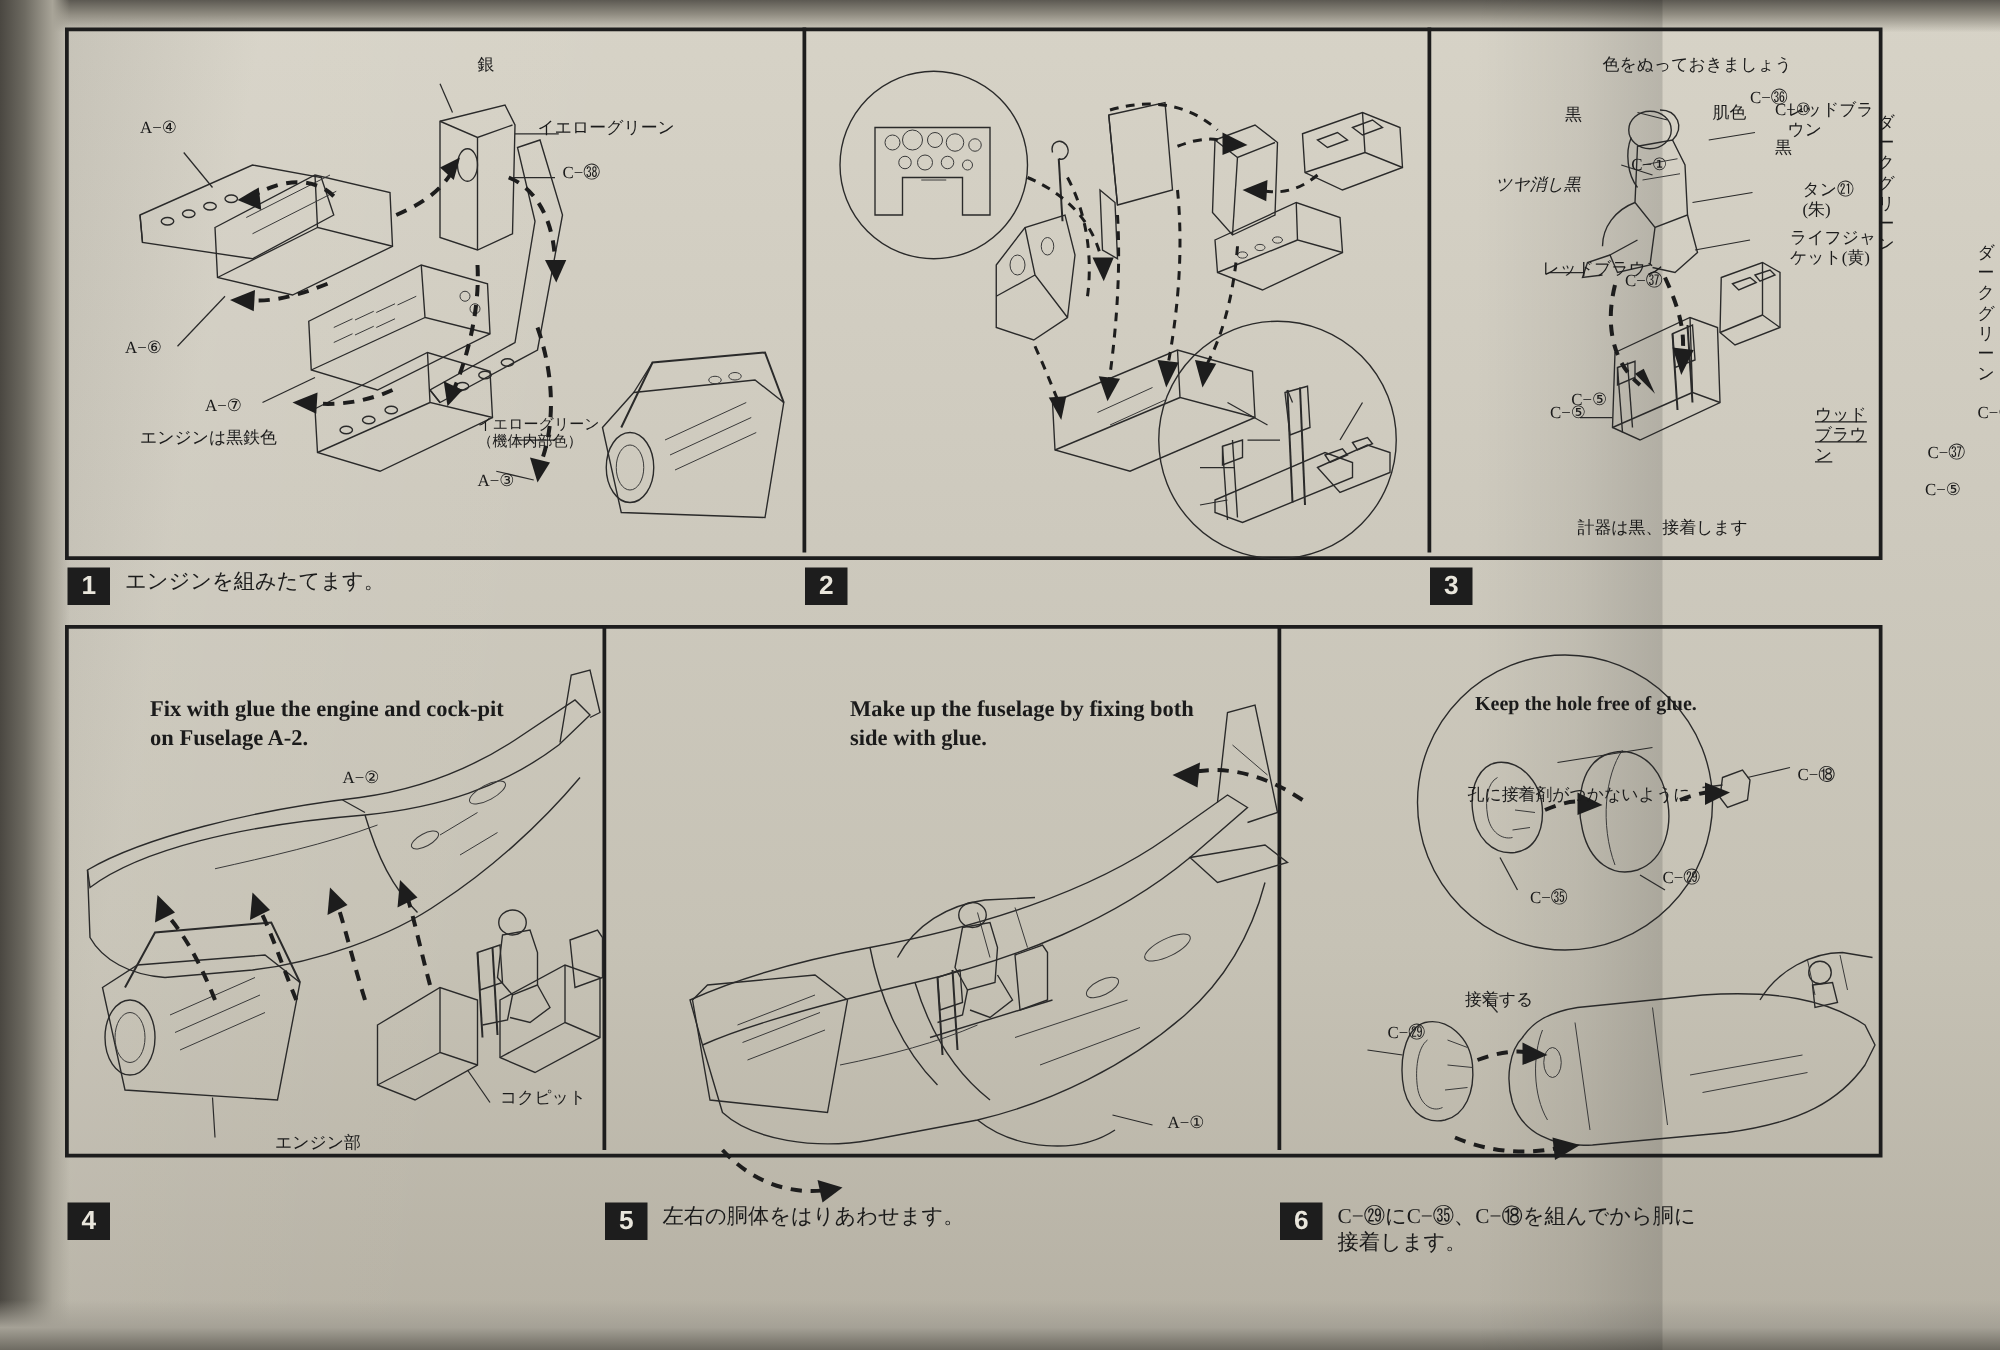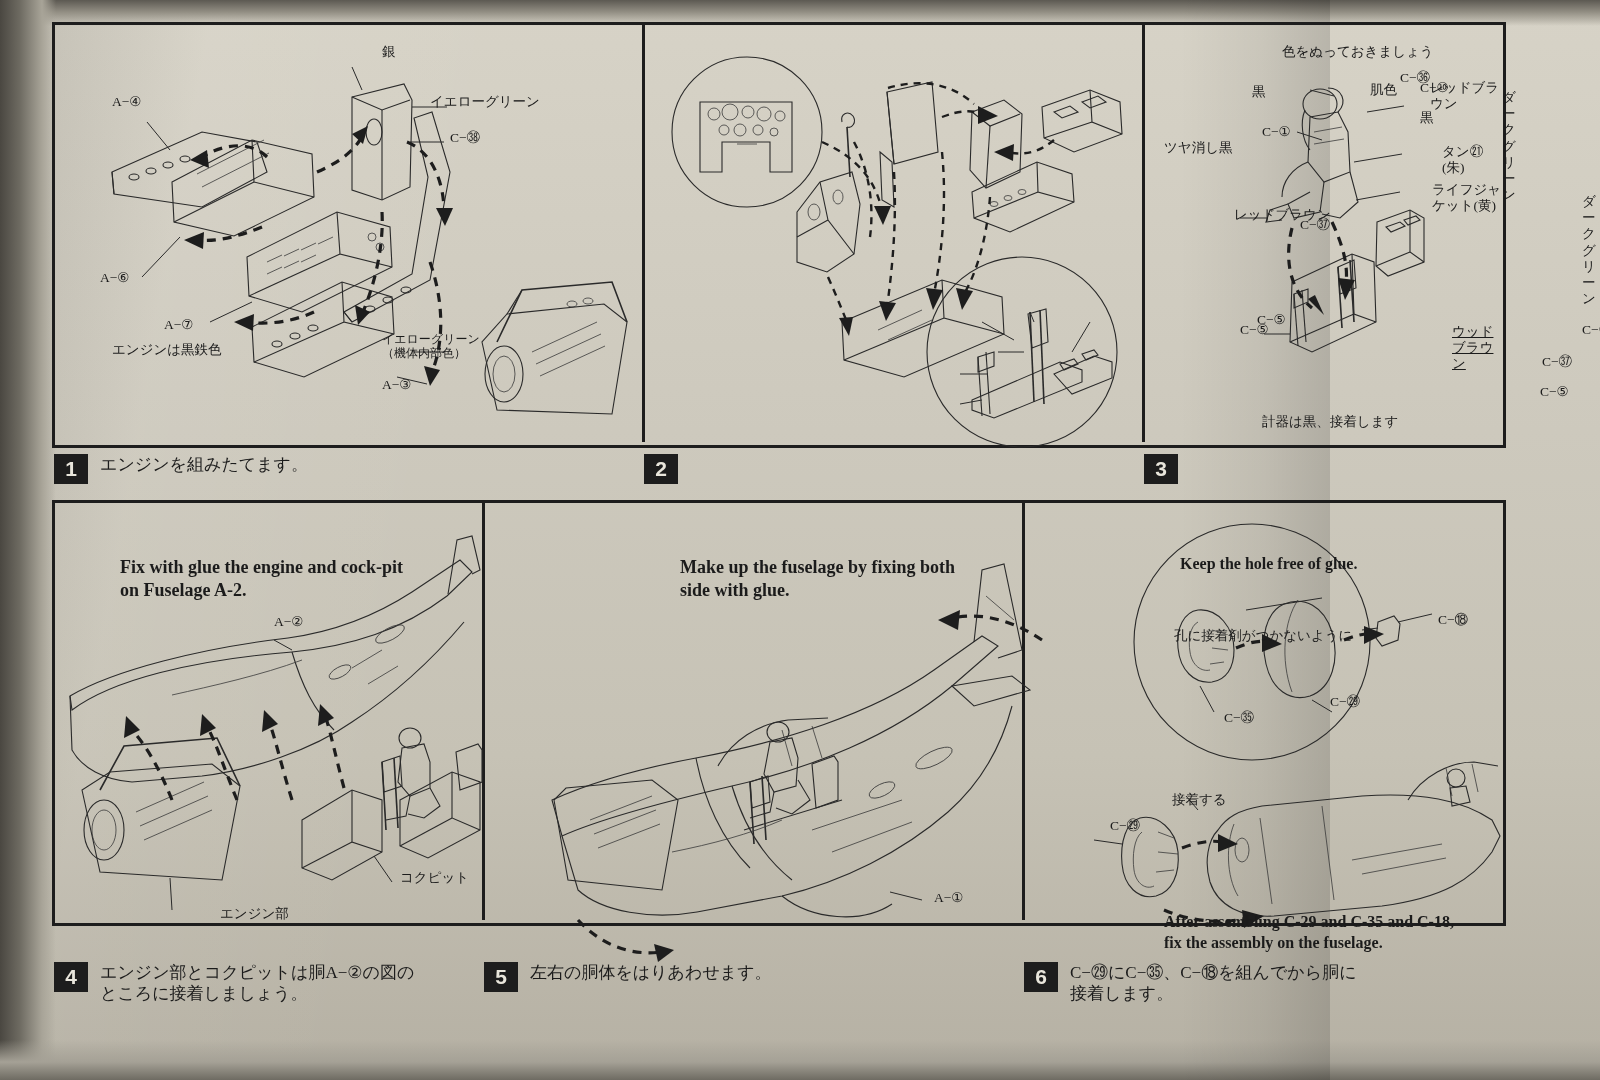--- a/index.html
+++ b/index.html
@@ -239,21 +239,21 @@
       <path class="leader" d="M356,330 L382,330"></path>
       <path class="leader" d="M448,300 L430,330"></path>
       <path class="leader" d="M318,352 L346,352"></path>
       <path class="leader" d="M318,382 L340,378"></path>
       <path class="leader" d="M388,290 L392,300"></path>
     </svg>
 
     <div class="lbl" style="left:1230px;top:22px;">色をぬっておきましょう</div>
     <div class="lbl" style="left:1200px;top:62px;">黒</div>
     <div class="lbl" style="left:1368px;top:88px;">黒</div>
-    <div class="lbl" style="left:1112px;top:118px;">ツヤ消し黒</div>
+    <div class="lbl" style="left:1144px;top:118px;font-style:italic;">ツヤ消し黒</div>
     <div class="lbl" style="left:1248px;top:195px;">C−㊲</div>
     <div class="lbl" style="left:1368px;top:58px;">C−⑩</div>
     <div class="lbl" style="left:1348px;top:48px;">C−㊱</div>
     <div class="lbl" style="left:1450px;top:68px;">ダークグリーン</div>
 
     <div class="lbl" style="left:1530px;top:172px;">ダークグリーン</div>
     <div class="lbl" style="left:1205px;top:290px;">C−⑤</div>
     <div class="lbl" style="left:1400px;top:302px;text-decoration:underline;">ウッドブラウン</div>
 
     <div class="lbl" style="left:1530px;top:300px;">C−⑩</div>
@@ -298,21 +298,21 @@
       <path class="leader" d="M225,90 L262,84"></path>
       <path class="leader" d="M155,110 L180,118"></path>
       <path class="leader" d="M212,140 L260,132"></path>
       <path class="leader" d="M214,178 L258,170"></path>
       <path class="leader" d="M126,196 L98,196"></path>
       <path class="leader" d="M148,312 L122,312"></path>
     </svg>
 
     <div class="lbl" style="left:1318px;top:60px;">肌色</div>
     <div class="lbl" style="left:1378px;top:58px;">レッドブラウン</div>
-    <div class="lbl" style="left:1210px;top:102px;">C−①</div>
+    <div class="lbl" style="left:1253px;top:102px;">C−①</div>
     <div class="lbl" style="left:1390px;top:122px;">タン㉑(朱)</div>
     <div class="lbl" style="left:1380px;top:160px;">ライフジャケット(黄)</div>
     <div class="lbl" style="left:1182px;top:185px;">レッドブラウン</div>
     <div class="lbl" style="left:1188px;top:300px;">C−⑤</div>
 
     <div class="step" style="left:2px;top:432px;">
       <div class="badge">1</div>
       <div class="step-txt">エンジンを組みたてます。</div>
     </div>
     <div class="step" style="left:592px;top:432px;">
@@ -485,27 +485,23 @@
       <path class="leader" d="M176,310 L164,296"></path>
     </svg>
 
     <div class="lbl enb" style="left:1128px;top:532px;font-size:16px;text-align:center;">Keep the hole free of glue.</div>
     <div class="lbl" style="left:1122px;top:558px;margin-top:48px;">孔に接着剤がつかないように</div>
     <div class="lbl" style="left:1386px;top:590px;">C−⑱</div>
     <div class="lbl" style="left:1278px;top:672px;">C−㉙</div>
     <div class="lbl" style="left:1172px;top:688px;">C−㉟</div>
     <div class="lbl" style="left:1120px;top:770px;">接着する</div>
     <div class="lbl" style="left:1058px;top:796px;">C−㉙</div>
-    <div class="lbl enb" style="left:1112px;top:890px;width:340px;font-size:16px;">After assembling C-29 and C-35 and C-18,
-fix the assembly on the fuselage.</div>
 
     <div class="step" style="left:2px;top:940px;">
       <div class="badge">4</div>
-      <div class="step-txt">エンジン部とコクピットは胴A−②の図の
-ところに接着しましょう。</div>
     </div>
     <div class="step" style="left:432px;top:940px;">
       <div class="badge">5</div>
       <div class="step-txt">左右の胴体をはりあわせます。</div>
     </div>
     <div class="step" style="left:972px;top:940px;">
       <div class="badge">6</div>
       <div class="step-txt">C−㉙にC−㉟、C−⑱を組んでから胴に
 接着します。</div>
     </div>

